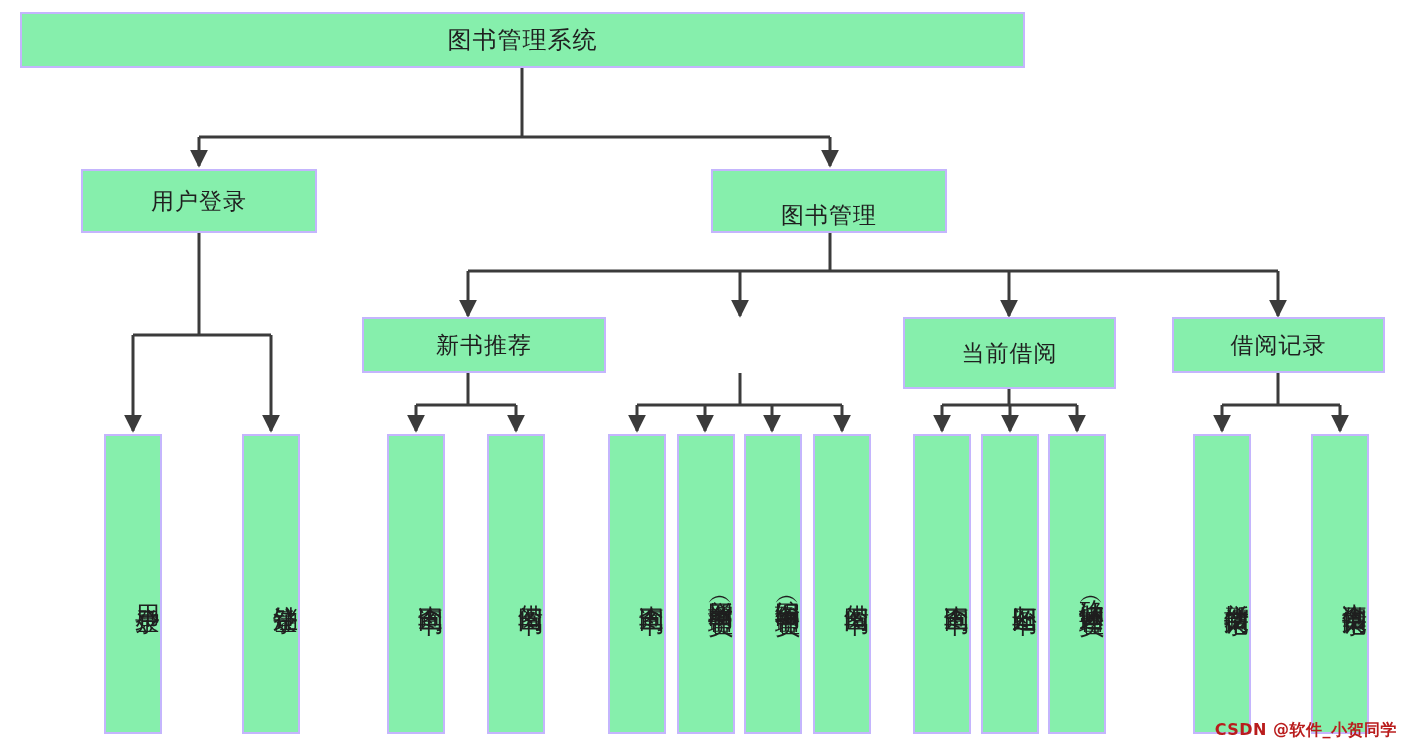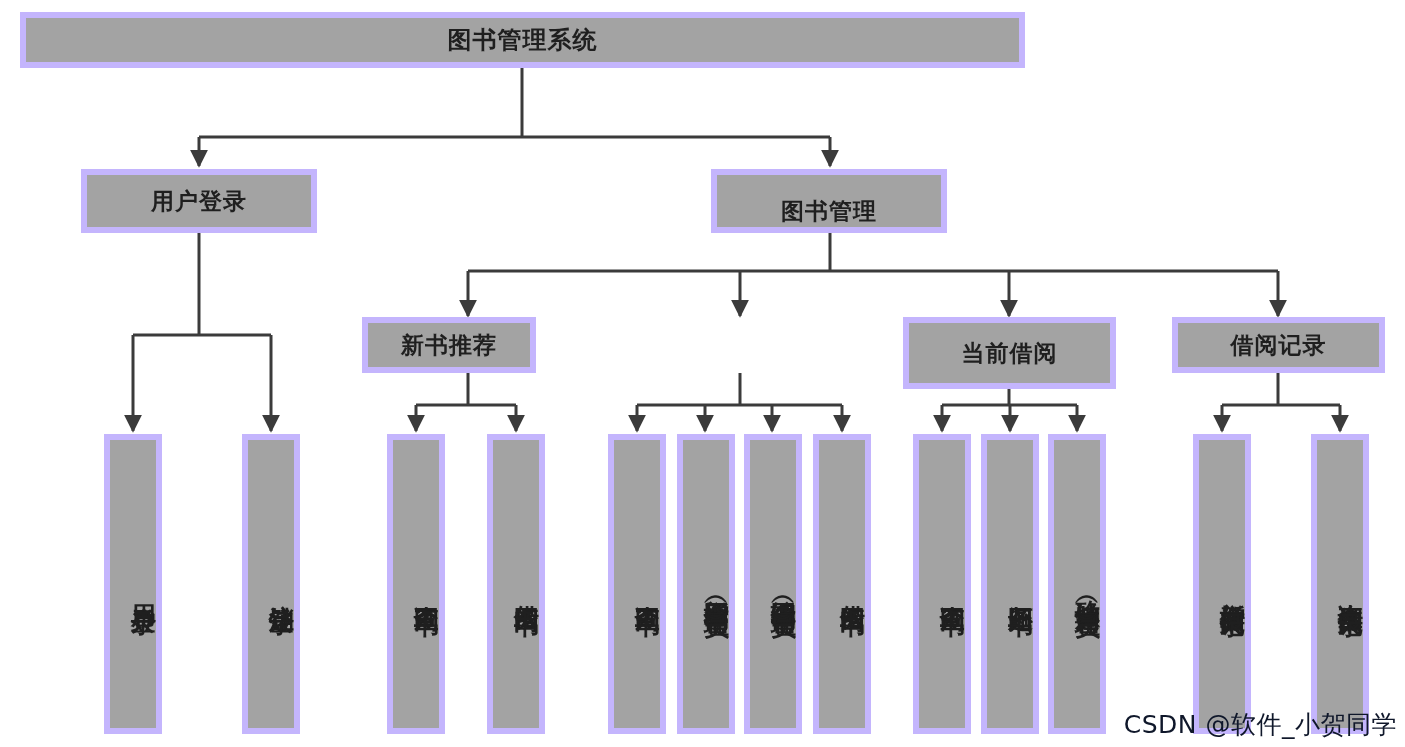--- a/index.html
+++ b/index.html
@@ -13,27 +13,26 @@
   #canvas {
     position: relative;
     width: 1405px;
     height: 747px;
     background: #ffffff;
     overflow: hidden;
   }
   .node {
     position: absolute;
     box-sizing: border-box;
-    border: 6px solid #c4b5fd;
-    background: #a3a3a3;
+    border: 2px solid #c4b5fd;
+    background: #86efac;
     display: flex;
     align-items: center;
     justify-content: center;
     color: #1f1f1f;
-    font-weight: bold;
   }
   .node.horiz {
     font-size: 23px;
     letter-spacing: 1px;
   }
   .node.vert {
     writing-mode: vertical-rl;
     text-orientation: upright;
     font-size: 25px;
     letter-spacing: 2px;
@@ -53,24 +52,25 @@
     left: 0;
     top: 0;
     width: 1405px;
     height: 747px;
     pointer-events: none;
   }
   #watermark {
     position: absolute;
     right: 8px;
     bottom: 6px;
-    font-size: 25px;
-    color: #0f172a;
+    font-size: 16px;
+    color: #b91c1c;
     letter-spacing: 0.5px;
     white-space: nowrap;
+    font-weight: bold;
   }
 </style>
 </head>
 <body>
 
 <div id="canvas">
 
   <svg id="wires" viewBox="0 0 1405 747" xmlns="http://www.w3.org/2000/svg">
     <defs>
       <marker id="arrow" viewBox="0 0 10 10" refX="9" refY="5" markerWidth="6" markerHeight="6" orient="auto-start-reverse">
@@ -126,21 +126,21 @@
     <span>图书管理系统</span>
   </div>
 
   <div class="node horiz" style="left:81px; top:169px; width:236px; height:64px;">
     <span>用户登录</span>
   </div>
   <div class="node horiz" style="left:711px; top:169px; width:236px; height:64px;align-items:flex-end;">
     <span>图书管理</span>
   </div>
 
-  <div class="node horiz" style="left:362px; top:317px; width:174px; height:56px;">
+  <div class="node horiz" style="left:362px; top:317px; width:244px; height:56px;">
     <span>新书推荐</span>
   </div>
   <div class="node horiz" style="left:903px; top:317px; width:213px; height:72px;">
     <span>当前借阅</span>
   </div>
   <div class="node horiz" style="left:1172px; top:317px; width:213px; height:56px;">
     <span>借阅记录</span>
   </div>
 
   <div class="node vert" style="left:104px; top:434px; width:58px; height:300px;">

